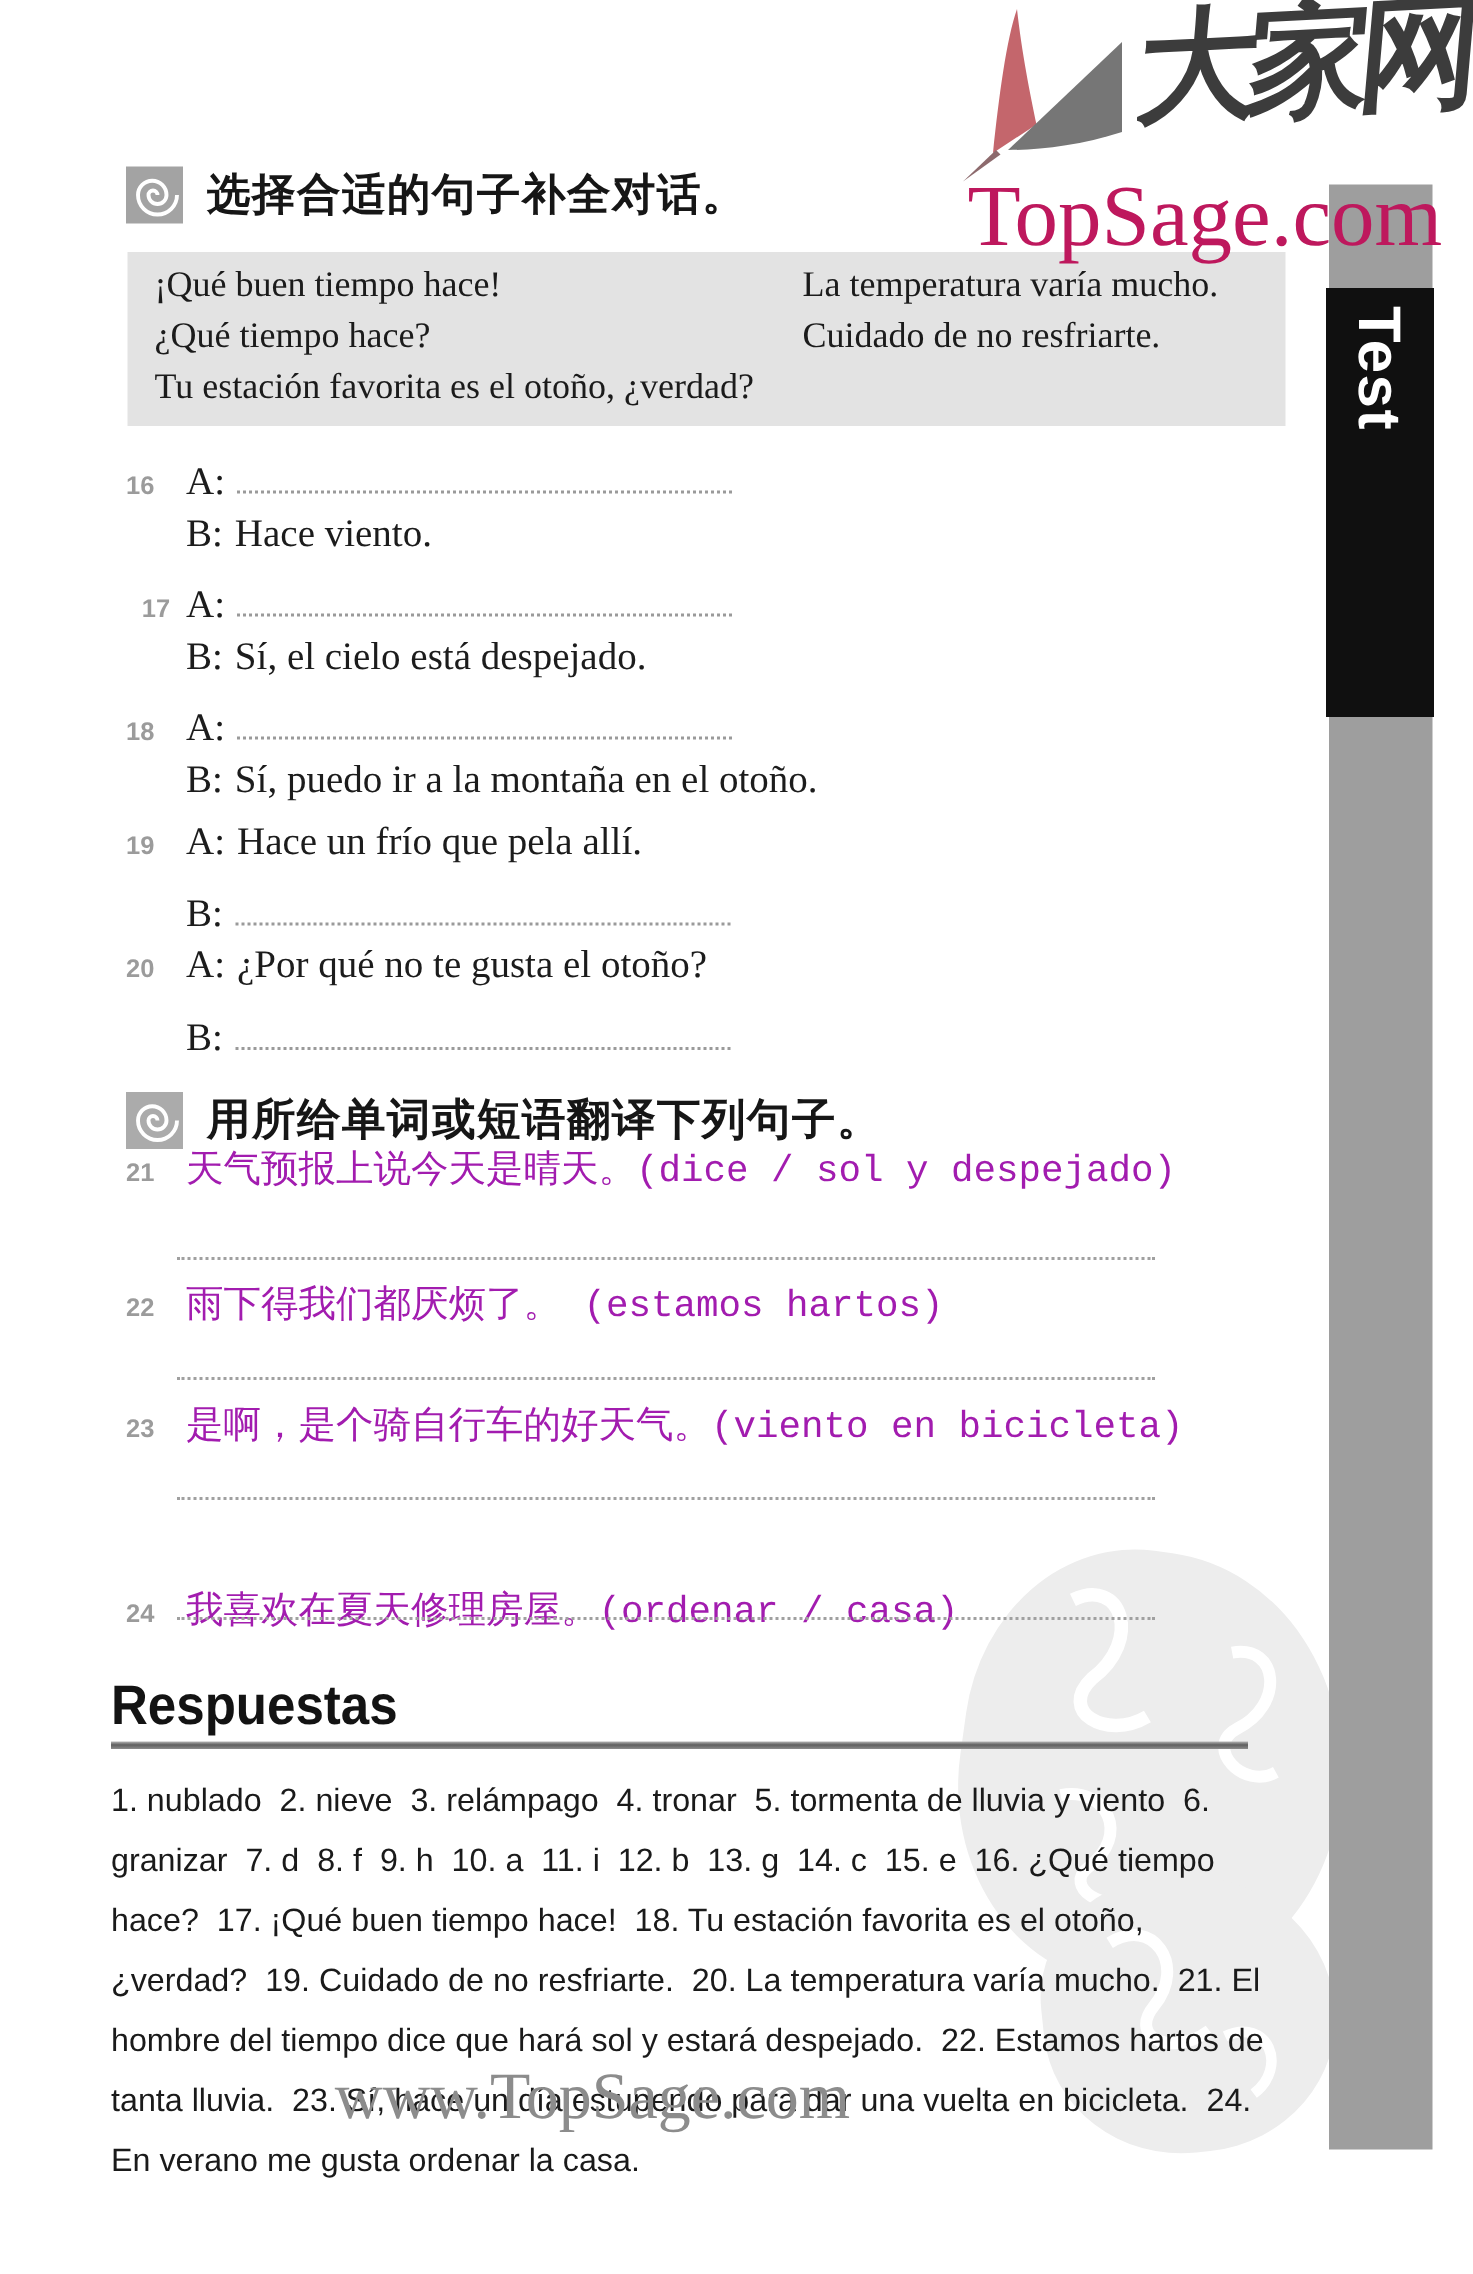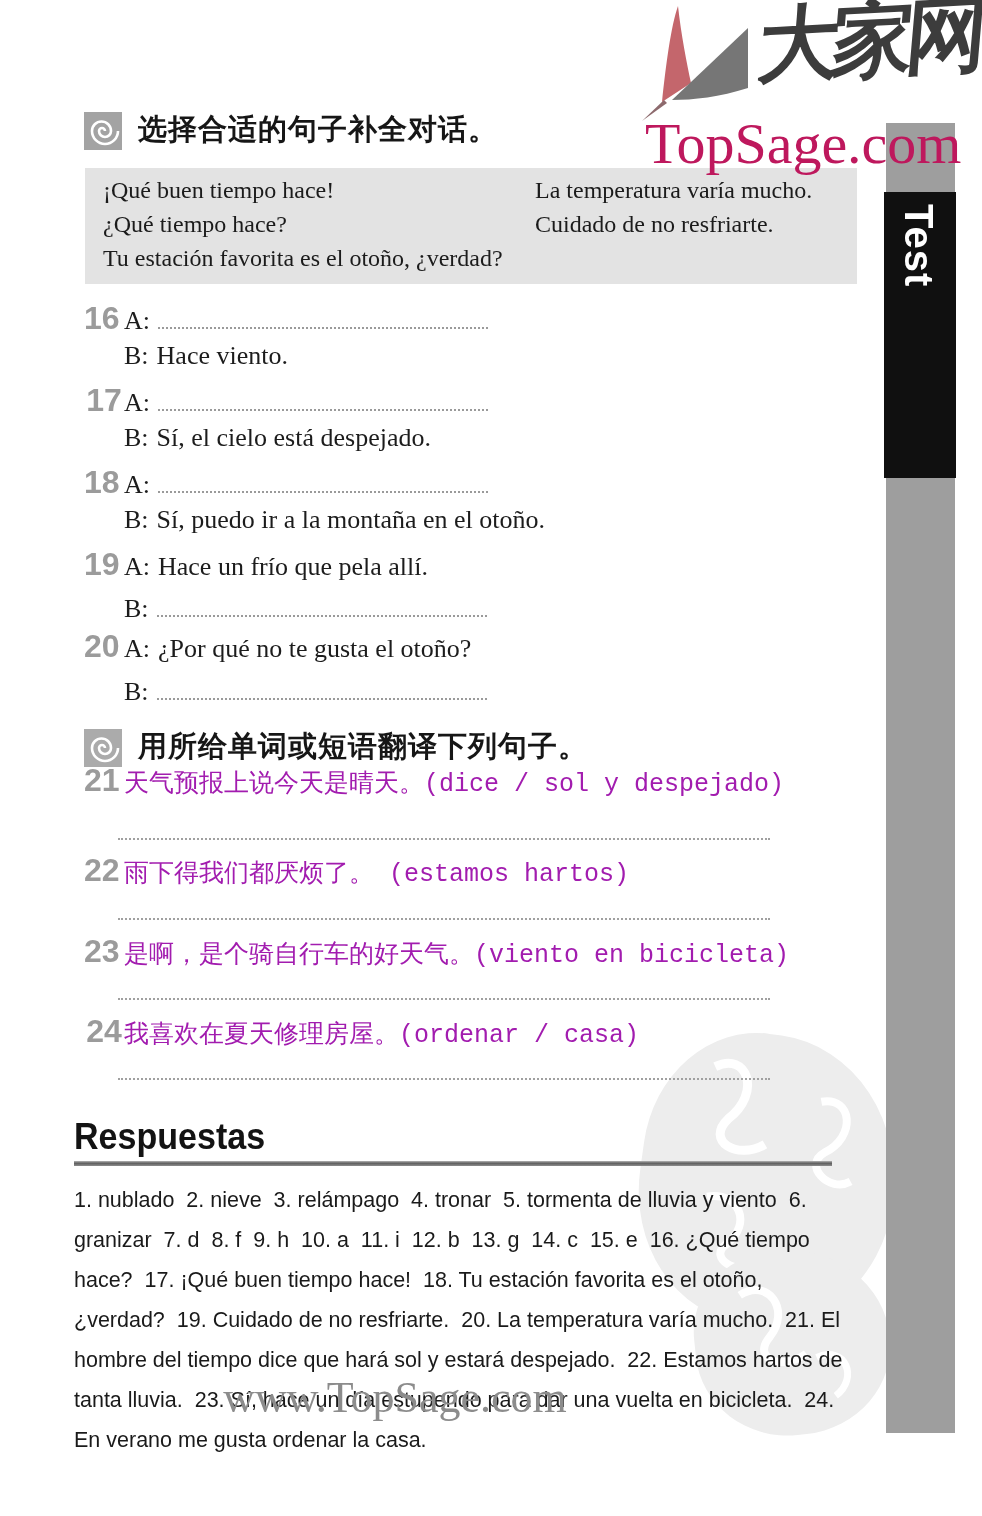--- a/index.html
+++ b/index.html
@@ -29,38 +29,38 @@
   .side-tab span{
     position:absolute; left:57px; top:12px; transform:rotate(90deg);
     transform-origin:0 0; font-family:"Liberation Sans", sans-serif;
     font-weight:bold; font-size:40px; color:#ffffff; letter-spacing:1px;
     white-space:nowrap;
   }
   
   .wm{position:absolute; z-index:0;}
   .wm-blob{background:#ededed; border-radius:45% 55% 50% 50%;}
   
-  .sec-header{position:absolute; left:84px; display:flex; align-items:flex-end; z-index:2;}
+  .sec-header{position:absolute; left:84px; display:flex; align-items:center; z-index:2;}
   .sec-icon{width:38px; height:38px; background:#a3a3a3; flex:0 0 38px;}
   .sec-title{
     margin-left:16px; font-family:"DejaVu Sans", sans-serif; font-weight:bold;
     font-size:29px; letter-spacing:1px; color:#161616; white-space:nowrap;
   }
   
   .word-bank{position:absolute; left:85px; top:168px; width:772px; height:116px;
     background:#e3e3e3; z-index:2;}
   .wb-col{position:absolute; top:5px; font-size:24px; line-height:34px; color:#1b1b1b;}
   .wb-left{left:18px;}
   .wb-right{left:450px;}
   
   .dlg-row{position:absolute; left:84px; height:36px; font-size:26px;
     white-space:nowrap; z-index:2;}
   .num{
     display:inline-block; width:40px; font-family:"Liberation Sans", sans-serif;
-    font-weight:bold; font-size:32px; color:#9b9b9b; vertical-align:baseline;
+    font-weight:bold; font-size:17px; color:#9b9b9b; vertical-align:baseline;
   }
   .speaker{display:inline-block; margin-right:8px;}
   .blank{
     display:inline-block; width:330px; height:1.05em;
     border-bottom:2px dotted #9a9a9a; vertical-align:baseline;
   }
   
   .trans-row{position:absolute; left:84px; font-size:25px; white-space:nowrap; z-index:2;}
   .trans-row .txt{font-family:Liberation Mono, monospace; color:#a21caf;}
   .trans-line{position:absolute; left:118px; width:652px; height:0;
@@ -189,21 +189,21 @@
   <div class="trans-row" style="top:852px;">
     <span class="num">22</span><span class="txt">雨下得我们都厌烦了。 (estamos hartos)</span>
   </div>
   <div class="trans-line" style="top:918px;"></div>
 
   <div class="trans-row" style="top:933px;">
     <span class="num">23</span><span class="txt">是啊，是个骑自行车的好天气。(viento en bicicleta)</span>
   </div>
   <div class="trans-line" style="top:998px;"></div>
 
-  <div class="trans-row" style="top:1013px;text-align:center;">
+  <div class="trans-row" style="top:1056px;">
     <span class="num">24</span><span class="txt">我喜欢在夏天修理房屋。(ordenar / casa)</span>
   </div>
   <div class="trans-line" style="top:1078px;"></div>
 
   <div class="resp-title">Respuestas</div>
   <div class="resp-rule"></div>
   <div class="resp-text">1. nublado  2. nieve  3. relámpago  4. tronar  5. tormenta de lluvia y viento  6. granizar  7. d  8. f  9. h  10. a  11. i  12. b  13. g  14. c  15. e  16. ¿Qué tiempo hace?  17. ¡Qué buen tiempo hace!  18. Tu estación favorita es el otoño, ¿verdad?  19. Cuidado de no resfriarte.  20. La temperatura varía mucho.  21. El hombre del tiempo dice que hará sol y estará despejado.  22. Estamos hartos de tanta lluvia.  23. Sí, hace un día estupendo para dar una vuelta en bicicleta.  24. En verano me gusta ordenar la casa.</div>
 
   <div class="footer">www.TopSage.com</div>
 

